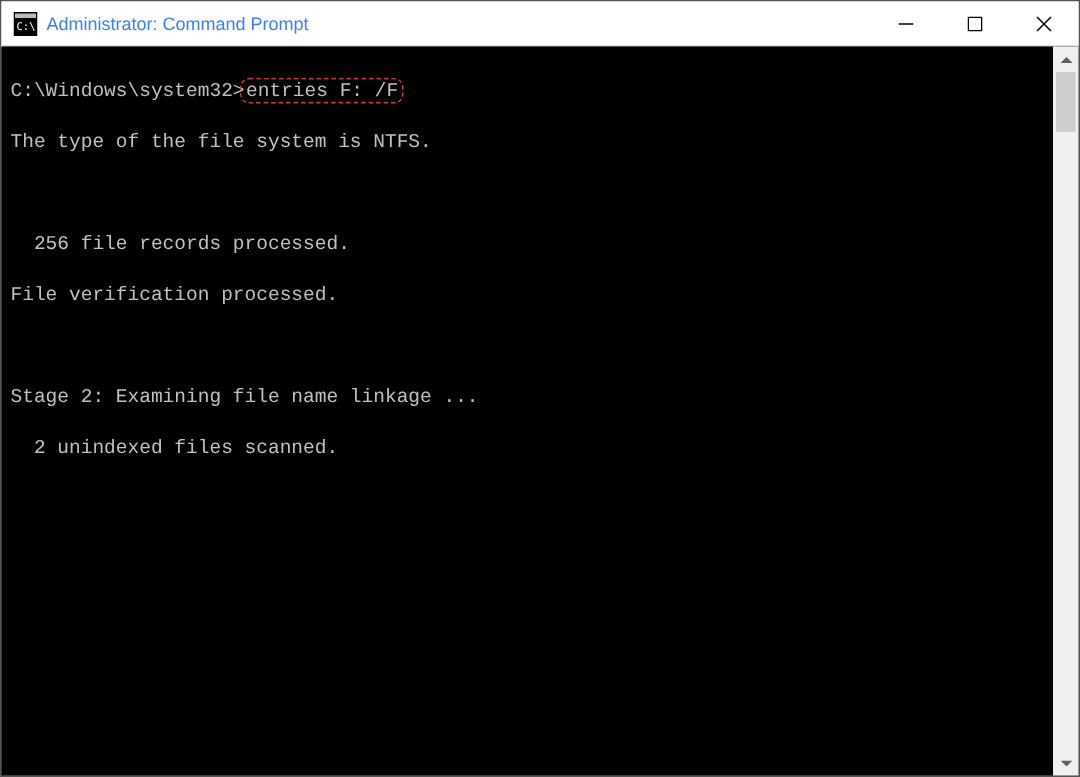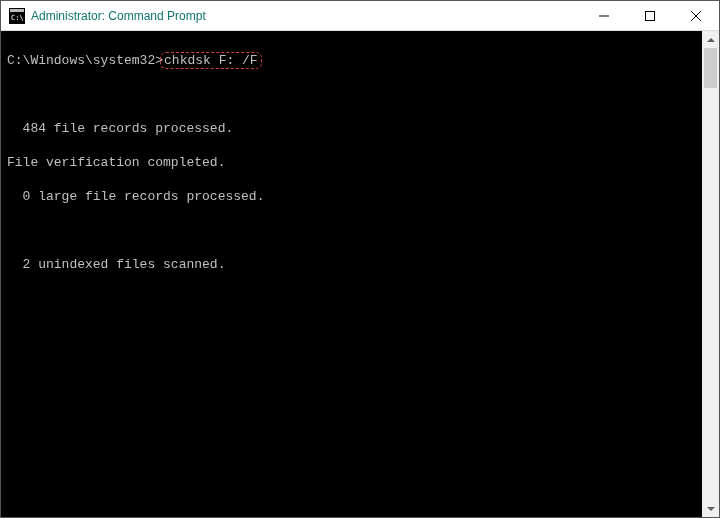--- a/index.html
+++ b/index.html
@@ -38,21 +38,21 @@
       align-items: center;
       justify-content: center;
     }
     .titlebar-icon svg {
       width: 16px;
       height: 16px;
     }
     .titlebar-text {
       font-family: 'Segoe UI', Tahoma, sans-serif;
       font-size: 12px;
-      color: #0f766e;
+      color: #3b82f6;
       flex: 1;
     }
     .titlebar-buttons {
       display: flex;
       height: 100%;
     }
     .titlebar-btn {
       width: 46px;
       height: 100%;
       display: flex;
@@ -148,26 +148,27 @@
       <div class="titlebar-btn">
         <svg viewBox="0 0 10 10">
             <line x1="0" y1="0" x2="10" y2="10" stroke="#000" stroke-width="1"></line>
             <line x1="10" y1="0" x2="0" y2="10" stroke="#000" stroke-width="1"></line>
           </svg>
       </div>
     </div>
   </div>
   <div class="terminal-area">
     <div class="terminal">
-<div><span>C:\Windows\system32&gt;</span><span class="highlight-cmd">chkdsk F: /F</span></div>
+<div><span>C:\Windows\system32&gt;</span><span class="highlight-cmd">entries F: /F</span></div>
+<div>The type of the file system is NTFS.</div>
 <div class="blank-line"></div>
-<div>  484 file records processed.</div>
-<div>File verification completed.</div>
-<div>  0 large file records processed.</div>
+<div>  256 file records processed.</div>
+<div>File verification processed.</div>
 <div class="blank-line"></div>
+<div>Stage 2: Examining file name linkage ...</div>
 <div>  2 unindexed files scanned.</div>
 
 
 
 
 
 
 
 
 

